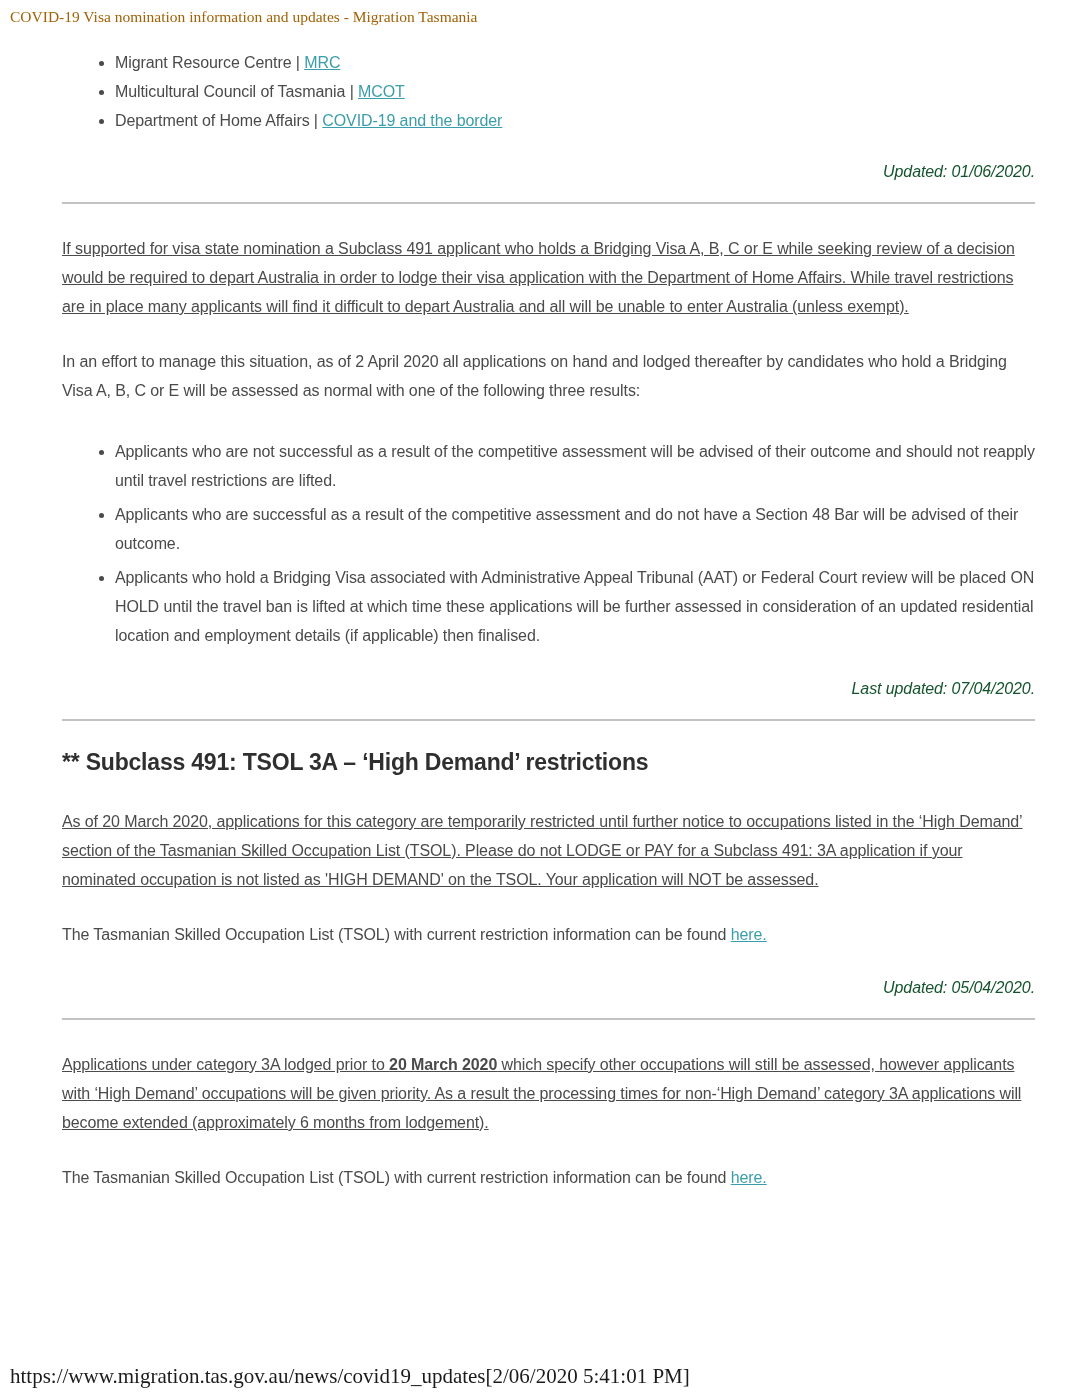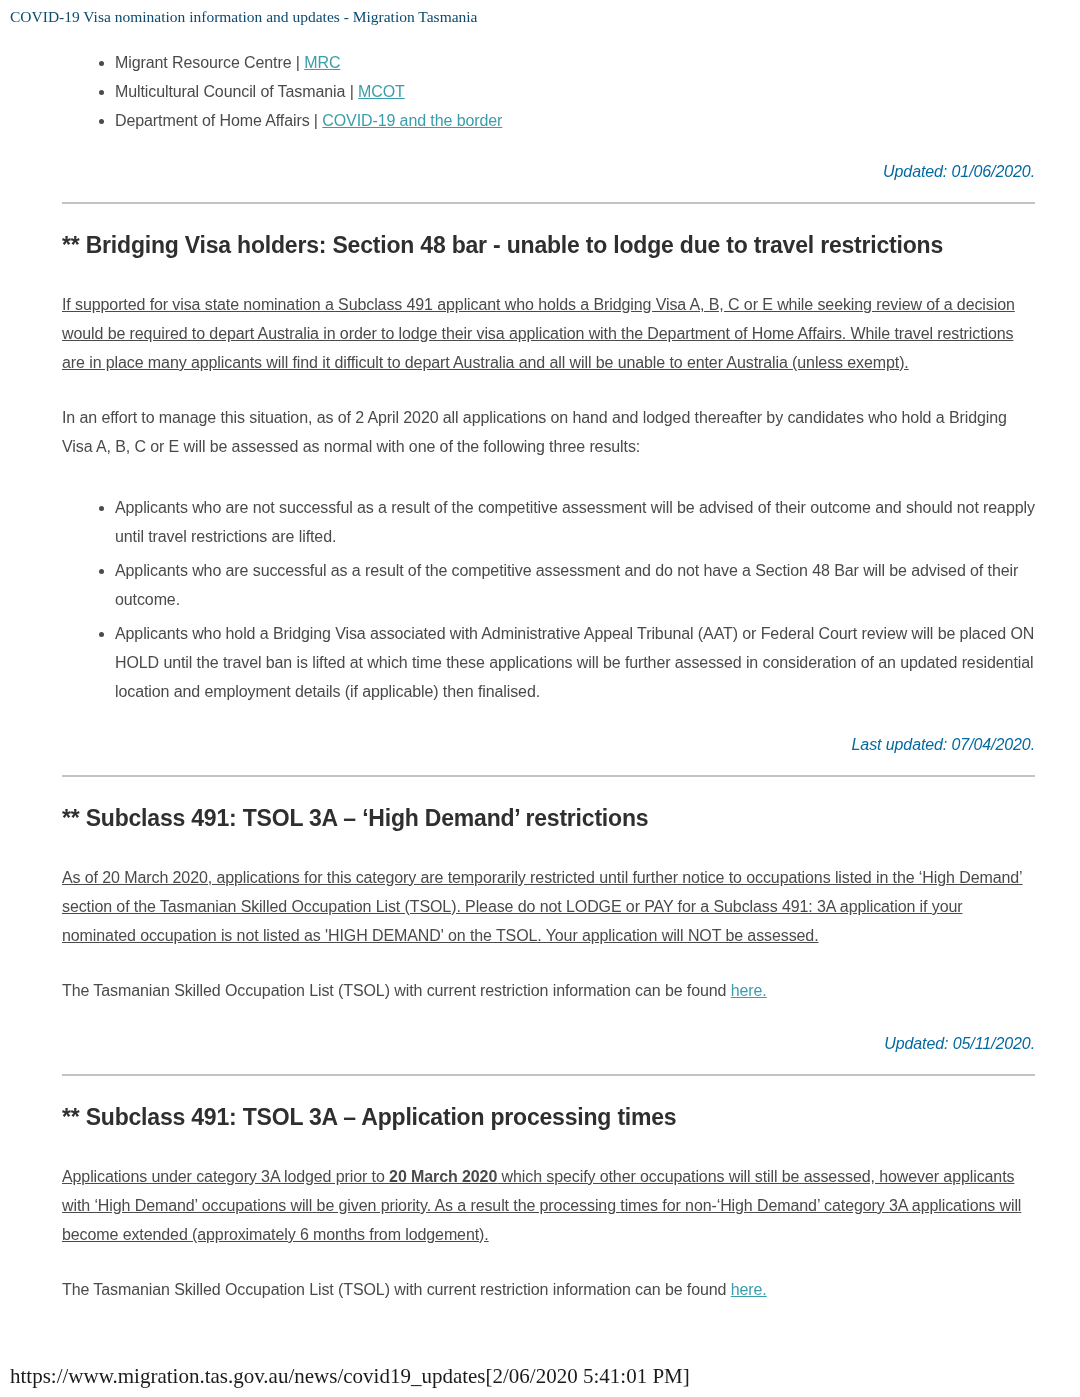--- a/index.html
+++ b/index.html
@@ -11,21 +11,21 @@
     font-size: 16px;
     color: #4a4a4a;
     letter-spacing: -0.1px;
     overflow: hidden;
   }
   .print-header {
     position: absolute;
     top: 8px; left: 10px;
     font-family: "Liberation Serif", serif;
     font-size: 15.5px;
-    color: #0c4a6e;
+    color: #a16207;
     letter-spacing: 0;
     text-align: right;
   }
   .print-footer {
     position: absolute;
     bottom: 8px; left: 10px;
     font-family: "Liberation Serif", serif;
     font-size: 21px;
     color: #1b1b1b;
     letter-spacing: 0;
@@ -45,21 +45,21 @@
   ul.resource-list {
     list-style: disc;
     padding-left: 53px;
     line-height: 29px;
   }
   .updated-line {
     margin-top: 22px;
     text-align: right;
     font-style: italic;
     line-height: 29px;
-    color: #0369a1;
+    color: #14532d;
   }
   .updated-line.mid { margin-top: 24px; }
   .divider {
     margin-top: 16px;
     border: none;
     border-top: 2px solid #c3c3c3;
     height: 0;
   }
   h2.section-heading {
     margin-top: 26px;
@@ -98,46 +98,44 @@
     <li>
       <span>Department of Home Affairs | </span><a class="link">COVID-19 and the border</a>
     </li>
   </ul>
 
   <div class="updated-line">Updated: 01/06/2020.</div>
 
   <hr class="divider">
 
   <section>
-    <h2 class="section-heading">** Bridging Visa holders: Section 48 bar - unable to lodge due to travel restrictions</h2>
     <p class="body-para first">If supported for visa state nomination a Subclass 491 applicant who holds a Bridging Visa A, B, C or E while seeking review of a decision would be required to depart Australia in order to lodge their visa application with the Department of Home Affairs. While travel restrictions are in place many applicants will find it difficult to depart Australia and all will be unable to enter Australia (unless exempt).</p>
     <p class="body-para">In an effort to manage this situation, as of 2 April 2020 all applications on hand and lodged thereafter by candidates who hold a Bridging Visa A, B, C or E will be assessed as normal with one of the following three results:</p>
     <ul class="result-list">
       <li>Applicants who are not successful as a result of the competitive assessment will be advised of their outcome and should not reapply until travel restrictions are lifted.</li>
       <li>Applicants who are successful as a result of the competitive assessment and do not have a Section 48 Bar will be advised of their outcome.</li>
       <li>Applicants who hold a Bridging Visa associated with Administrative Appeal Tribunal (AAT) or Federal Court review will be placed ON HOLD until the travel ban is lifted at which time these applications will be further assessed in consideration of an updated residential location and employment details (if applicable) then finalised.</li>
     </ul>
     <div class="updated-line mid">Last updated: 07/04/2020.</div>
   </section>
 
   <hr class="divider">
 
   <section>
     <h2 class="section-heading">** Subclass 491: TSOL 3A – ‘High Demand’ restrictions</h2>
     <p class="body-para first">As of 20 March 2020, applications for this category are temporarily restricted until further notice to occupations listed in the ‘High Demand’ section of the Tasmanian Skilled Occupation List (TSOL). Please do not LODGE or PAY for a Subclass 491: 3A application if your nominated occupation is not listed as 'HIGH DEMAND' on the TSOL. Your application will NOT be assessed.</p>
     <p class="body-para">
       <span>The Tasmanian Skilled Occupation List (TSOL) with current restriction information can be found </span><a class="link">here.</a>
     </p>
-    <div class="updated-line mid">Updated: 05/11/2020.</div>
+    <div class="updated-line mid">Updated: 05/04/2020.</div>
   </section>
 
   <hr class="divider">
 
   <section>
-    <h2 class="section-heading">** Subclass 491: TSOL 3A – Application processing times</h2>
     <p class="body-para first">
       <span>Applications under category 3A lodged prior to </span><span class="bold-inline">20 March 2020</span><span> which specify other occupations will still be assessed, however applicants with ‘High Demand’ occupations will be given priority. As a result the processing times for non-‘High Demand’ category 3A applications will become extended (approximately 6 months from lodgement).</span>
     </p>
     <p class="body-para">
       <span>The Tasmanian Skilled Occupation List (TSOL) with current restriction information can be found </span><a class="link">here.</a>
     </p>
   </section>
 
 </div>
 

